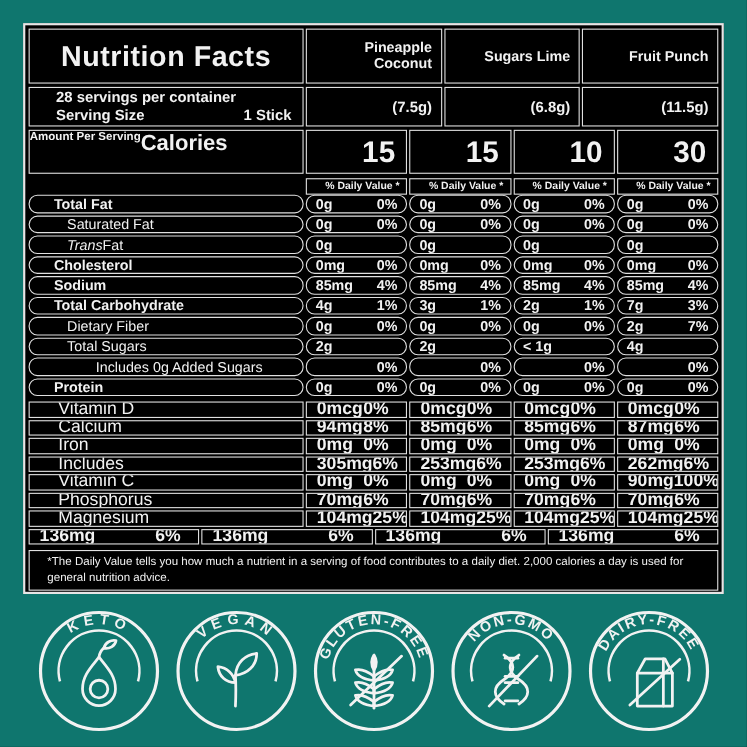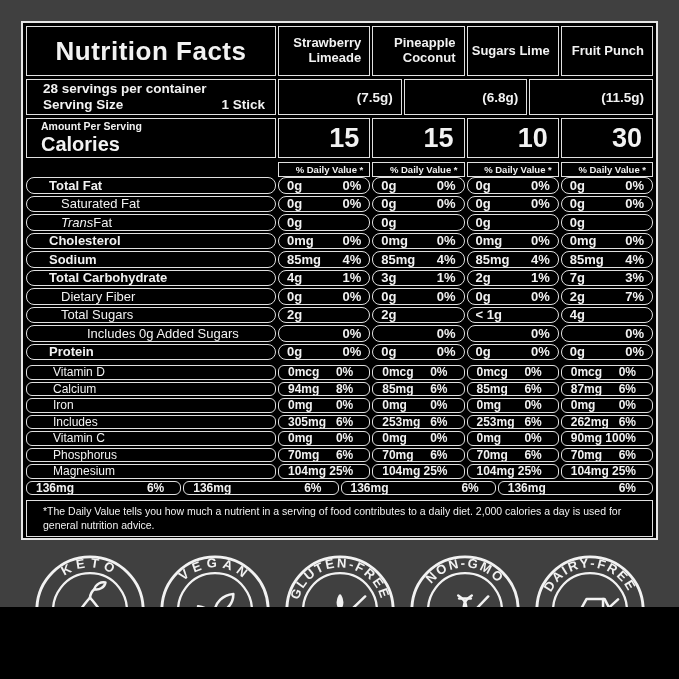--- a/index.html
+++ b/index.html
@@ -1,59 +1,59 @@
 <!DOCTYPE html>
 <html><head>
 <meta charset="utf-8">
 <style>
   html,body{margin:0;padding:0;background:#000;}
-  .stage{position:relative;width:679px;height:607px;background:#404040;overflow:hidden;
+  .stage{position:relative;width:679px;height:679px;background:#0f766e;overflow:hidden;
          font-family:"Liberation Sans","DejaVu Sans",sans-serif;color:#f2f2f2;}
   
   .panel{position:absolute;left:21px;top:21px;width:637px;height:519px;
          border:2.5px solid #e6e6e6;box-sizing:border-box;padding:3px;background:#000;}
   .row{display:flex;gap:2px;margin-top:2px;}
   .row:first-child{margin-top:0;}
   .gap3{margin-top:3px;} .gap4{margin-top:4px;align-items:center;} .gap5{margin-top:5px;}
   .cell{border:1.5px solid #e0e0e0;box-sizing:border-box;background:#000;
         display:flex;align-items:center;overflow:hidden;}
   .lab{flex:0 0 250px;}
   .col{flex:1 1 0;}
   
   .r-head .cell{height:50px;}
   .title{justify-content:center;font-size:26px;font-weight:bold;letter-spacing:.5px;}
   .flav{justify-content:flex-end;text-align:right;font-size:13px;font-weight:bold;
         line-height:1.15;padding-right:8px;}
   
   .r-serv .cell{height:36px;}
   .servlab{flex-direction:column;align-items:stretch;justify-content:center;
-           font-size:13.5px;font-weight:bold;padding:0 10px 0 16px;line-height:1.2;}
+           font-size:13.5px;font-weight:bold;padding:0 10px 0 24px;line-height:1.2;}
   .servline2{display:flex;justify-content:space-between;}
   .wt{justify-content:flex-end;font-size:13.5px;font-weight:bold;padding-right:8px;}
   
   .r-cal .cell{height:40px;}
-  .callab{flex-direction:column;align-items:flex-start;justify-content:center;
-          padding-left:14px;line-height:1.1;}
+  .callab{flex-direction:row;align-items:flex-start;
+          line-height:1.1;}
   .aps{font-size:10.5px;font-weight:bold;}
   .calword{font-size:20px;font-weight:bold;}
   .calval{justify-content:flex-end;font-size:27px;font-weight:bold;padding-right:10px;}
   
   .r-dv .cell{height:15px;}
   .dv{justify-content:flex-end;font-size:9.5px;font-weight:bold;padding-right:6px;}
   .dvspacer{flex:0 0 250px;border:none;}
   
   .nrow .cell{height:16.5px;font-size:13px;border-radius:8px;}
   .nlab{padding-left:22px;}
   .nlab.bold{font-weight:bold;}
   .nlab.indent1{padding-left:34px;}
   .nlab.indent2{padding-left:60px;}
   .ital{font-style:italic;}
   .vals{justify-content:space-between;font-weight:bold;padding:0 8px;}
   
-  .vrow .cell{height:14.5px;font-size:12px;border-radius:6px;}
+  .vrow .cell{height:14.5px;font-size:16px;}
   .vlab{padding-left:26px;}
   .vrow .vals{font-weight:bold;padding:0 16px 0 9px;}
   
   .foot{min-height:37px;font-size:10.5px;line-height:1.25;padding:3px 10px 3px 16px;
         align-items:center;}
   
   .badges{position:absolute;left:0;top:552px;width:679px;display:flex;
           justify-content:center;gap:9px;}
   .badge{width:116px;height:116px;}
   .badge .ring{fill:none;stroke:#f2f2f2;stroke-width:3;}
@@ -65,21 +65,20 @@
 </style>
 </head>
 <body>
 
 <div class="stage">
 
   <div class="panel">
 
     <div class="row r-head">
       <div class="cell lab title">Nutrition Facts</div>
-      <div class="cell col flav">Strawberry Limeade</div>
       <div class="cell col flav">Pineapple Coconut</div>
       <div class="cell col flav">Sugars Lime</div>
       <div class="cell col flav">Fruit Punch</div>
     </div>
 
     <div class="row r-serv gap3">
       <div class="cell lab servlab">
         <div>28 servings per container</div>
         <div class="servline2">
           <span>Serving Size</span>

